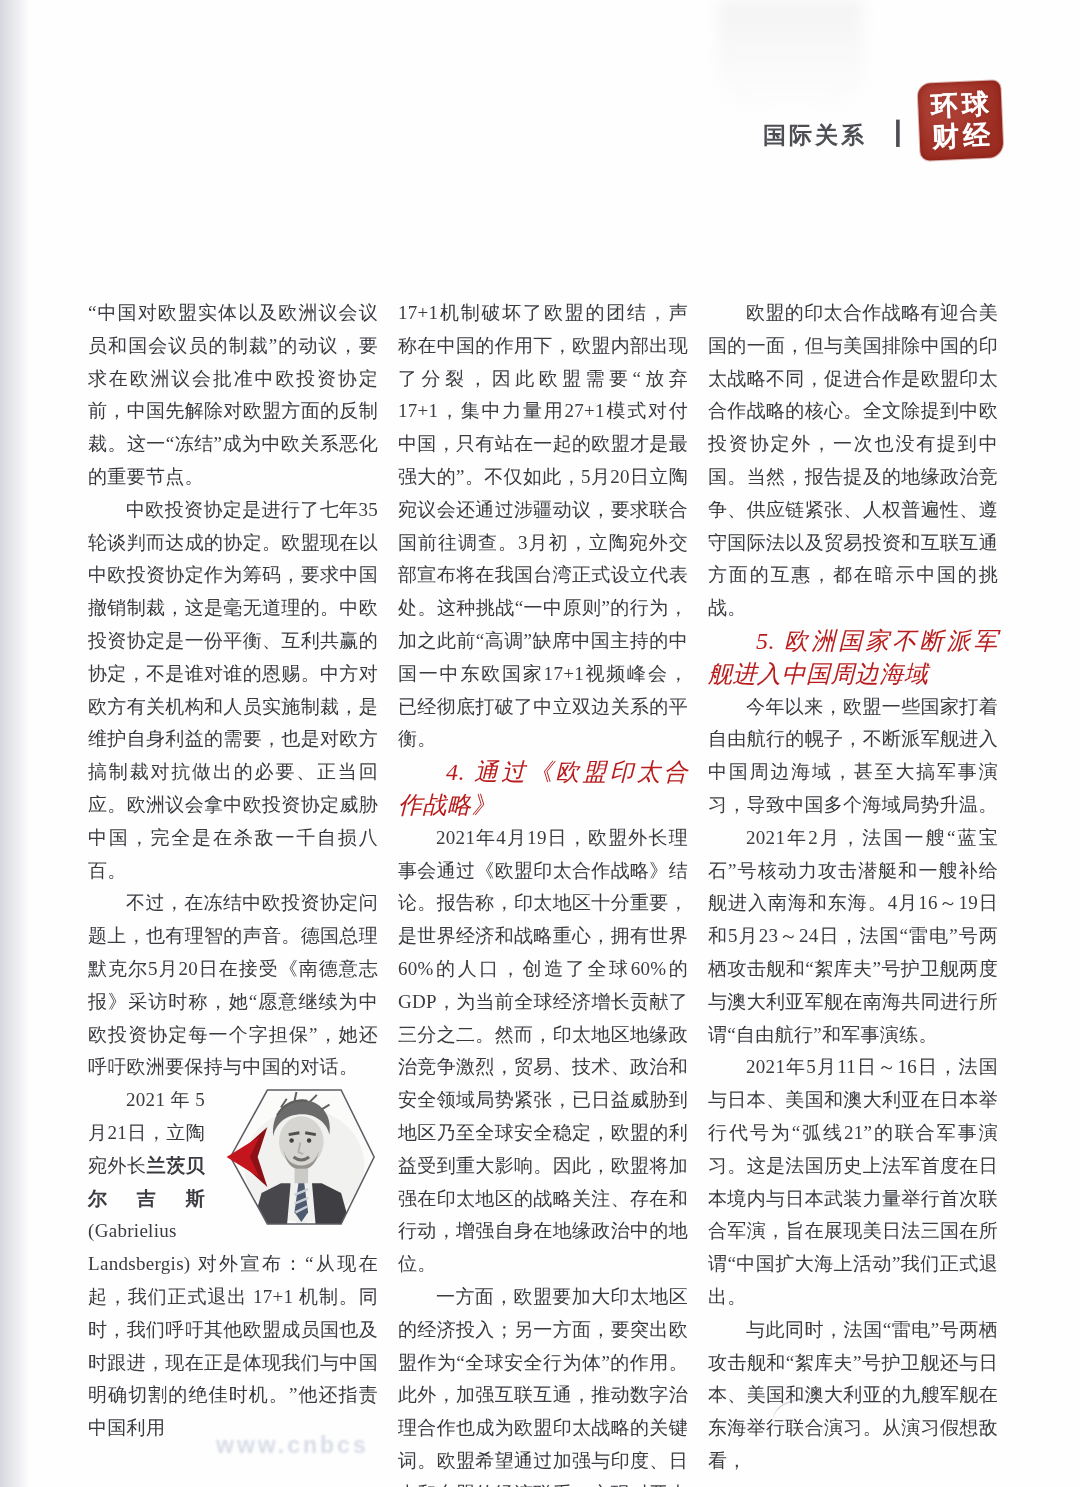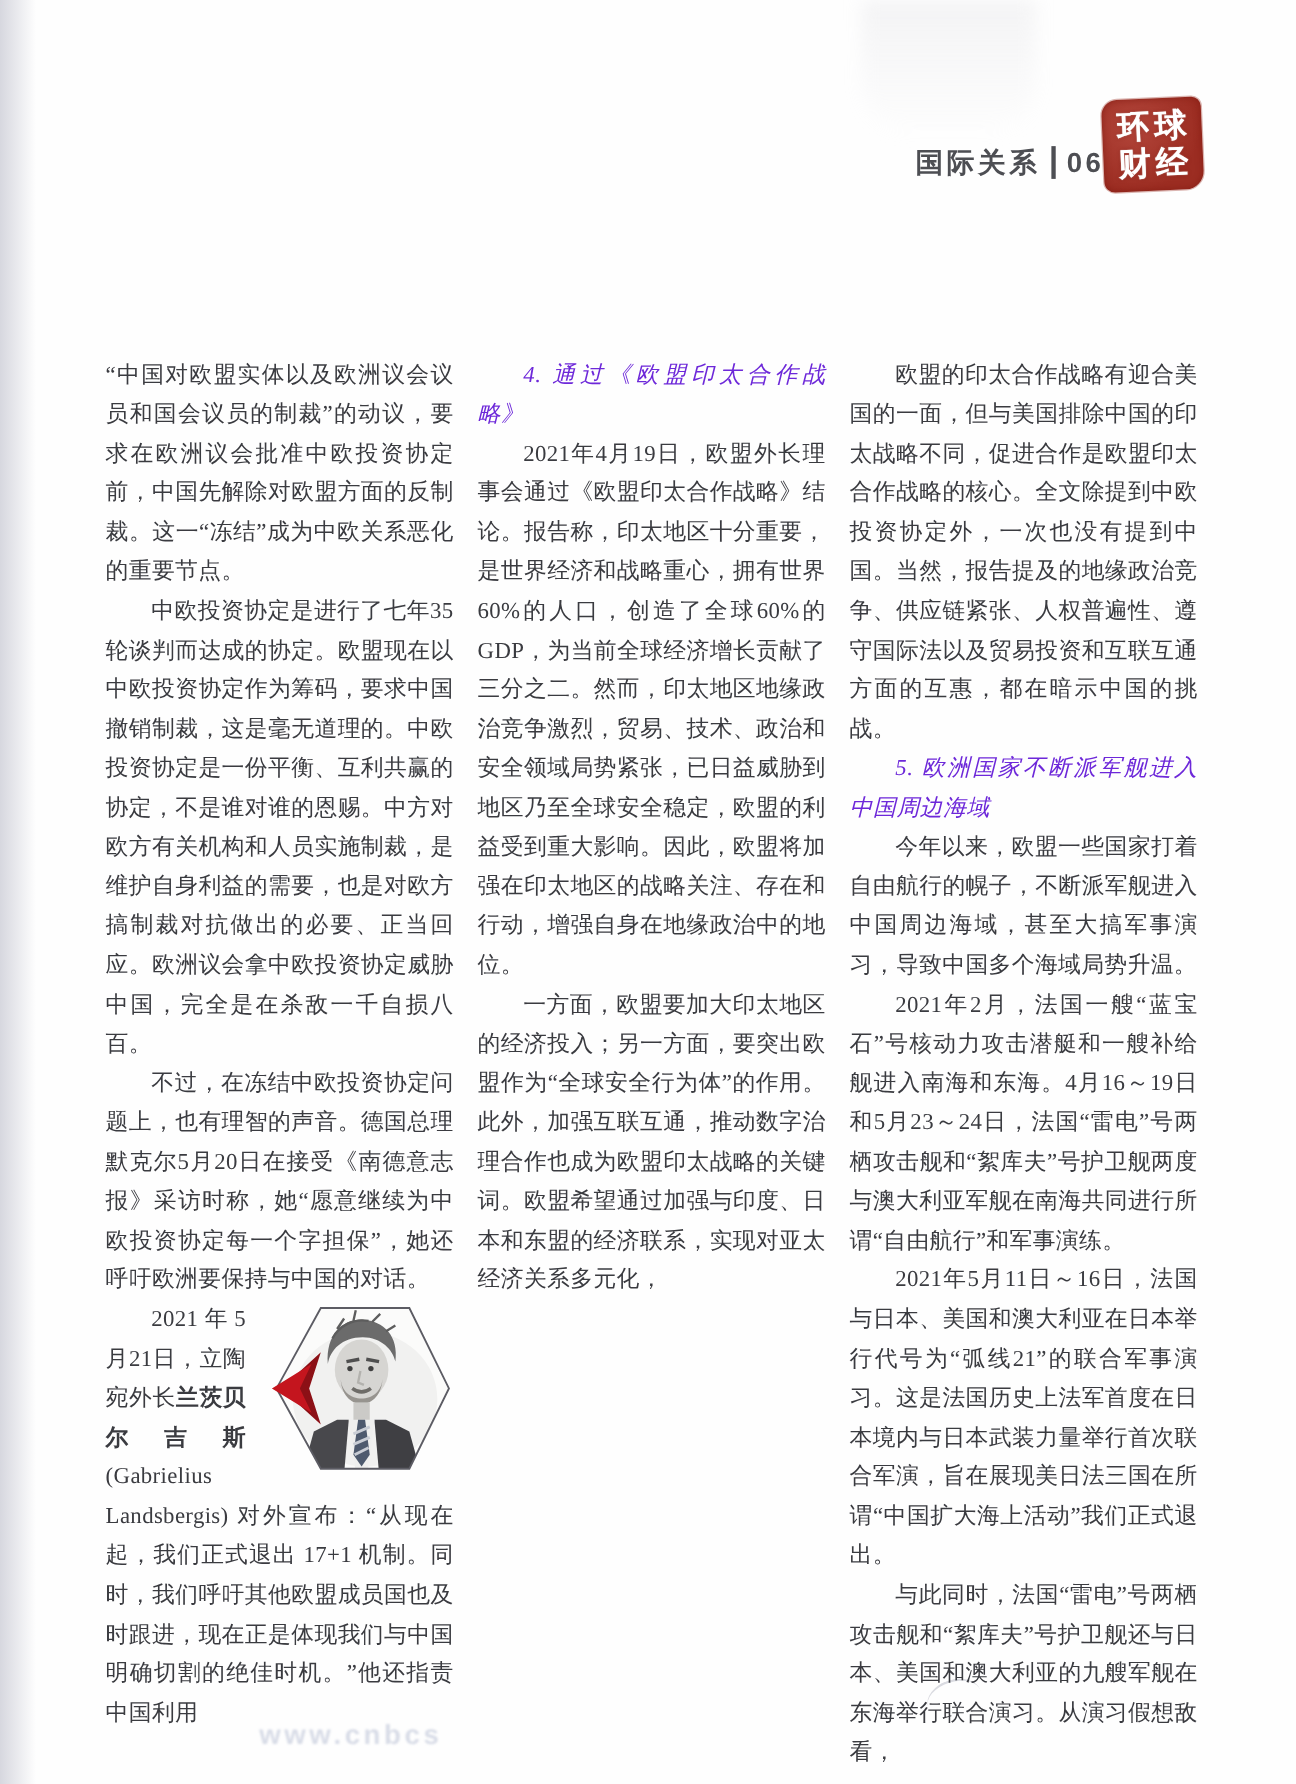--- a/index.html
+++ b/index.html
@@ -15,22 +15,22 @@
     position:absolute; left:718px; top:0; width:145px; height:110px;
     background:linear-gradient(180deg, rgba(208,208,214,0.22), rgba(245,245,247,0.08));
     filter:blur(7px); border-radius:0 0 40px 40px;
   }
   .scan-mark {
     position:absolute; left:770px; top:1400px; width:46px; height:16px;
     border-top:2px solid rgba(175,178,190,0.45); border-radius:50%/90% 90% 0 0;
     transform:rotate(-18deg);
   }
   .header {
-    position:absolute; left:763px; top:120px; display:flex; align-items:center;
-    gap:4px; color:#4d4e53; font-weight:bold; font-size:23px; letter-spacing:3px;
+    position:absolute; left:763px; top:120px; display:flex; align-items:flex-start;
+    gap:24px; color:#4d4e53; font-weight:bold; font-size:23px; letter-spacing:3px;
     white-space:nowrap;
   }
   .header .divider { font-weight:bold; color:#4d4e53; letter-spacing:0; }
   .seal {
     position:absolute; left:919px; top:82px; width:83px; height:77px;
     background:radial-gradient(circle at 32% 30%, #b2453a, #9c2d22 70%);
     border-radius:13px 8px 15px 9px;
     transform:rotate(-2.5deg);
     display:flex; flex-direction:column; align-items:center; justify-content:center;
     color:#ffffff; font-family:"Liberation Serif","DejaVu Serif",serif;
@@ -43,21 +43,21 @@
     position:absolute; top:297px; width:290px;
     font-size:19px; line-height:32.8px; letter-spacing:0.3px;
     text-align:justify; text-justify:inter-ideograph;
     color:#3a3b40;
   }
   .col1 { left:88px; } .col2 { left:398px; } .col3 { left:708px; }
   .col p { margin:0; text-indent:2em;font-family:Liberation Serif, serif; }
   .col p.noindent { text-indent:0; }
   .heading {
     font-family:"Liberation Serif","DejaVu Serif",serif; font-style:italic;
-    color:#6d28d9; text-indent:2em; font-size:19px; line-height:32.8px;
+    color:#b91c1c; text-indent:2em; font-size:24px; line-height:32.8px;
     font-weight:500; letter-spacing:0.5px;
   }
   .figwrap {
     float:right; width:165px; height:146px; margin:2px 0 2px 8px;
     shape-outside:inset(0); display:block;
   }
   .figwrap svg { display:block; width:165px; height:142px; }
   b { font-weight:bold; }
   .watermark {
     position:absolute; left:216px; top:1432px;
@@ -121,20 +121,21 @@
             <polygon points="56,42 22,73 56,104 46,73" fill="#8c1016"></polygon>
             <polygon points="48,52 14,73 48,94 38,73" fill="#c4151e"></polygon>
           </g>
         </svg>
       </span>
       <span>2021年5月21日，立陶宛外长</span><b>兰茨贝尔吉斯</b><span>(Gabrielius Landsbergis) 对外宣布：“从现在起，我们正式退出 17+1 机制。同时，我们呼吁其他欧盟成员国也及时跟进，现在正是体现我们与中国明确切割的绝佳时机。”他还指责中国利用</span>
     </p>
   </div>
 
   <div class="col col2">
+    <p class="noindent">17+1机制破坏了欧盟的团结，声称在中国的作用下，欧盟内部出现了分裂，因此欧盟需要“放弃17+1，集中力量用27+1模式对付中国，只有站在一起的欧盟才是最强大的”。不仅如此，5月20日立陶宛议会还通过涉疆动议，要求联合国前往调查。3月初，立陶宛外交部宣布将在我国台湾正式设立代表处。这种挑战“一中原则”的行为，加之此前“高调”缺席中国主持的中国一中东欧国家17+1视频峰会，已经彻底打破了中立双边关系的平衡。</p>
     <div class="heading">4. 通过《欧盟印太合作战略》</div>
     <p>2021年4月19日，欧盟外长理事会通过《欧盟印太合作战略》结论。报告称，印太地区十分重要，是世界经济和战略重心，拥有世界60%的人口，创造了全球60%的GDP，为当前全球经济增长贡献了三分之二。然而，印太地区地缘政治竞争激烈，贸易、技术、政治和安全领域局势紧张，已日益威胁到地区乃至全球安全稳定，欧盟的利益受到重大影响。因此，欧盟将加强在印太地区的战略关注、存在和行动，增强自身在地缘政治中的地位。</p>
     <p>一方面，欧盟要加大印太地区的经济投入；另一方面，要突出欧盟作为“全球安全行为体”的作用。此外，加强互联互通，推动数字治理合作也成为欧盟印太战略的关键词。欧盟希望通过加强与印度、日本和东盟的经济联系，实现对亚太经济关系多元化，</p>
   </div>
 
   <div class="col col3">
     <p>欧盟的印太合作战略有迎合美国的一面，但与美国排除中国的印太战略不同，促进合作是欧盟印太合作战略的核心。全文除提到中欧投资协定外，一次也没有提到中国。当然，报告提及的地缘政治竞争、供应链紧张、人权普遍性、遵守国际法以及贸易投资和互联互通方面的互惠，都在暗示中国的挑战。</p>
     <div class="heading">5. 欧洲国家不断派军舰进入中国周边海域</div>
     <p>今年以来，欧盟一些国家打着自由航行的幌子，不断派军舰进入中国周边海域，甚至大搞军事演习，导致中国多个海域局势升温。</p>
     <p>2021年2月，法国一艘“蓝宝石”号核动力攻击潜艇和一艘补给舰进入南海和东海。4月16～19日和5月23～24日，法国“雷电”号两栖攻击舰和“絮库夫”号护卫舰两度与澳大利亚军舰在南海共同进行所谓“自由航行”和军事演练。</p>

